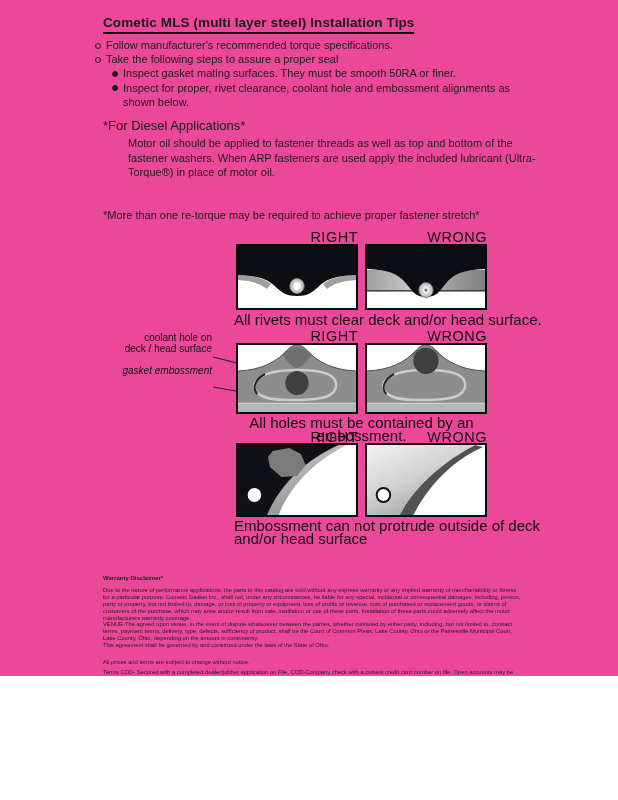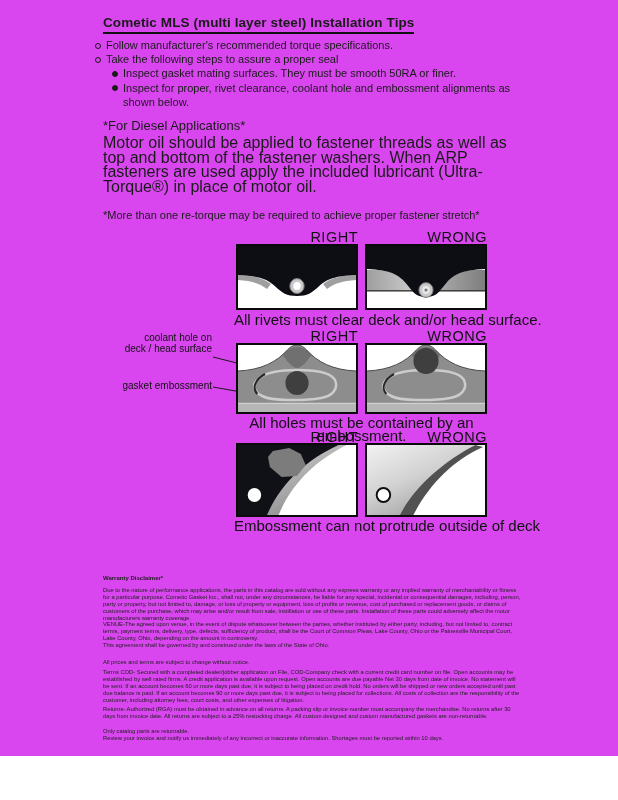--- a/index.html
+++ b/index.html
@@ -1,46 +1,46 @@
 <!DOCTYPE html>
 <html><head>
 <meta charset="utf-8">
 <style>
   html,body{margin:0;padding:0;background:#ffffff;}
   body{width:618px;height:800px;font-family:"Liberation Sans",sans-serif;color:#1a1a1a;}
-  .page{position:relative;width:618px;height:756px;background:#d946ef;overflow:hidden;}
+  .page{position:relative;width:618px;height:676px;background:#ec4899;overflow:hidden;}
   .abs{position:absolute;}
 
   .title{left:103px;top:15px;font-size:13.5px;font-weight:bold;border-bottom:2px solid #111;padding-bottom:2px;letter-spacing:.1px;}
   .bullets{left:95px;top:38px;width:434px;font-size:11px;line-height:14.2px;}
   .b-row{display:flex;align-items:flex-start;}
   .b-row.sub{margin-left:17px;}
   .bmark{flex:0 0 auto;width:4px;height:4px;border:1px solid #1a1a1a;border-radius:50%;margin:4.5px 5px 0 0;}
   .bmark.solid{background:#1a1a1a;}
 
   .h2{left:103px;top:118px;font-size:13px;font-weight:normal;}
-  .para{width:421px;font-size:16px;line-height:14.5px;}
+  .para{width:421px;font-size:11px;line-height:14.5px;margin-left:25px;}
   .p1{left:103px;top:136px;}
   .p2{left:103px;top:167px;}
   .note{left:103px;top:209px;font-size:11px;}
 
   .dg-header{width:122px;text-align:right;font-size:14.5px;letter-spacing:.5px;color:#111;}
   .dg-box{width:122px;border:2px solid #0a0a0a;background:#fff;box-sizing:border-box;}
   .dg-box svg{display:block;width:100%;height:100%;}
   .caption{font-size:15px;line-height:13px;color:#111;}
 
   .r1h-right{left:236px;top:229px;} .r1h-wrong{left:365px;top:229px;}
   .r1b-right{left:236px;top:244px;height:66px;} .r1b-wrong{left:365px;top:244px;height:66px;}
   .r1-cap{left:234px;top:313px;}
 
   .r2h-right{left:236px;top:328px;} .r2h-wrong{left:365px;top:328px;}
   .r2b-right{left:236px;top:343px;height:71px;} .r2b-wrong{left:365px;top:343px;height:71px;}
   .r2-cap{left:236px;top:416px;width:251px;text-align:center;}
   .lbl{font-size:10px;line-height:11px;text-align:right;width:117px;left:95px;color:#111;}
-  .lbl-coolant{top:332px;} .lbl-emboss{top:380px;}
+  .lbl-coolant{top:332px;} .lbl-emboss{top:365px;font-style:italic;}
   .leader{left:205px;top:348px;}
 
   .r3h-right{left:236px;top:429px;} .r3h-wrong{left:365px;top:429px;}
   .r3b-right{left:236px;top:443px;height:74px;} .r3b-wrong{left:365px;top:443px;height:74px;}
   .r3-cap{left:234px;top:519px;}
 
   .fineprint{left:103px;width:418px;font-size:5.8px;line-height:7.1px;color:#222;}
   .fp-head{top:575px;font-weight:bold;font-size:6px;}
   .fp1{top:587px;} .fp2{top:621px;} .fp3{top:659px;} .fp4{top:669px;} .fp5{top:706px;} .fp6{top:728px;}
 
@@ -172,20 +172,21 @@
             <stop offset="1" stop-color="#9b9b9b"></stop>
         </linearGradient>
       </defs>
       <path d="M0,0 H112 C78,17 48,43 34,70 H0 Z" fill="url(#g4)"></path>
       <path d="M112,0 C78,17 48,43 34,70 L48,70 C62,43 88,15 120,2 Z" fill="#515151"></path>
       <circle cx="17" cy="50" r="7" fill="#ffffff" stroke="#101010" stroke-width="2"></circle>
     </svg>
   </div>
   <div class="abs caption r3-cap">
     <div>Embossment can not protrude outside of deck</div>
+    <div>and/or head surface</div>
   </div>
 
   <div class="abs fineprint fp-head">Warranty Disclaimer*</div>
   <div class="abs fineprint fp1">Due to the nature of performance applications, the parts in this catalog are sold without any express warranty or any implied warranty of merchantability or fitness for a particular purpose.  Cometic Gasket Inc., shall not, under any circumstances, be liable for any special, incidental or consequential damages, including, person, party or property, but not limited to, damage, or loss of property or equipment, loss of profits or revenue, cost of purchased or replacement goods, or claims of customers of the purchase, which may arise and/or result from sale, instillation or use of these parts.  Installation of these parts could adversely affect the motor manufacturers warranty coverage.</div>
   <div class="abs fineprint fp2">
     <div>VENUE-The agreed upon venue, in the event of dispute whatsoever between the parties, whether instituted by either party, including, but not limited to, contract terms, payment terms, delivery, type, defects, sufficiency of product, shall be the Court of Common Pleas, Lake County, Ohio or the Painesville Municipal Court, Lake County, Ohio, depending on the amount in controversy.</div>
     <div>This agreement shall be governed by and construed under the laws of the State of Ohio.</div>
   </div>
   <div class="abs fineprint fp3">All prices and terms are subject to change without notice.</div>
   <div class="abs fineprint fp4">Terms COD- Secured with a completed dealer/jobber application on File, COD-Company check with a current credit card number on file.  Open accounts may be established by well rated firms.  A credit application is available upon request.  Open accounts are due payable Net 30 days from date of invoice.  No statement will be sent.  If an account becomes 60 or more days past due, it is subject to being placed on credit hold.  No orders will be shipped or new orders accepted until past due balance is paid.  If an account becomes 90 or more days past due, it is subject to being placed for collections.  All costs of collection are the responsibility of the customer, including attorney fees, court costs, and other expenses of litigation.</div>

